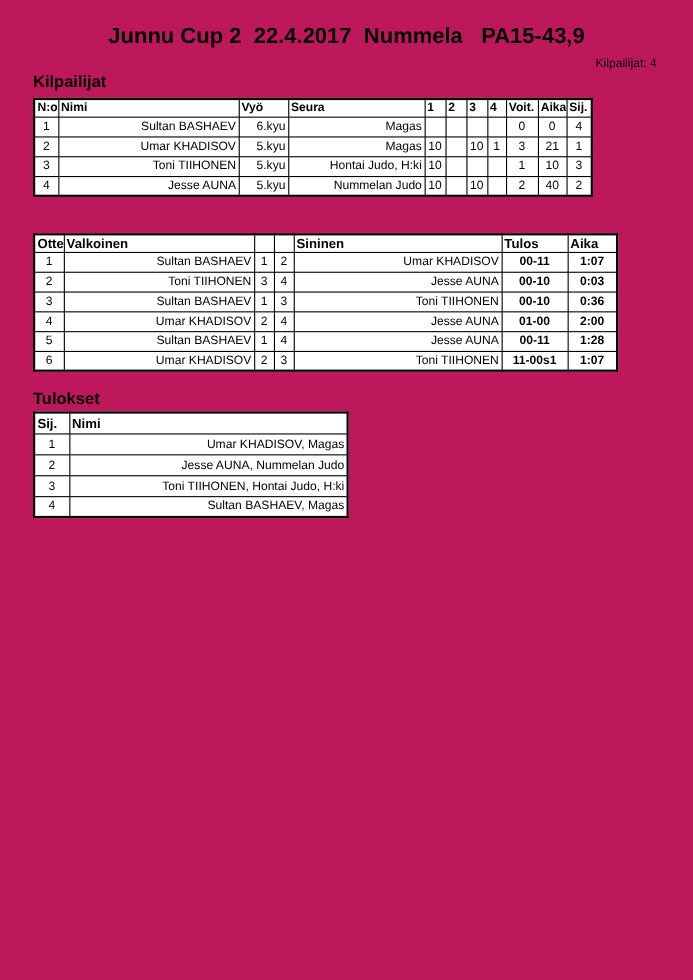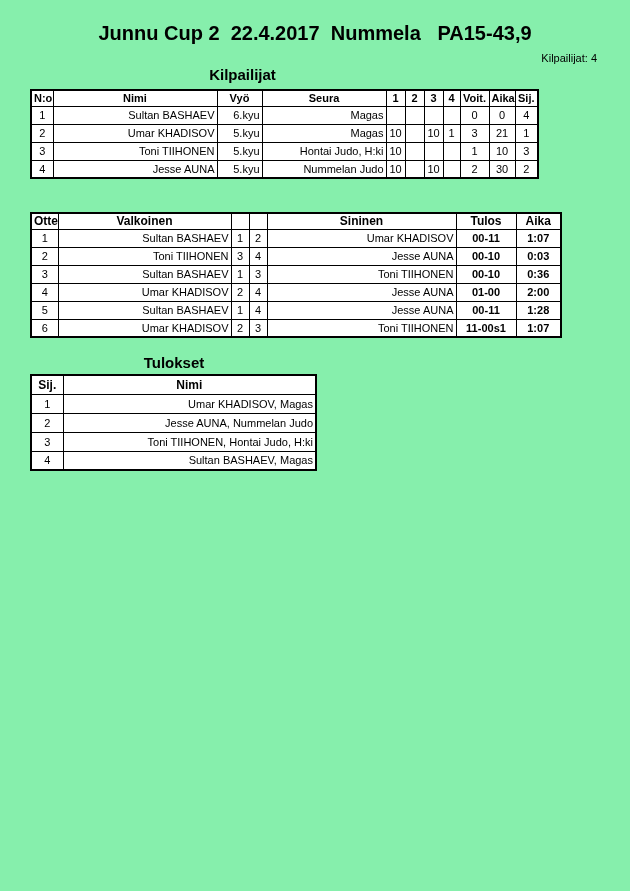--- a/index.html
+++ b/index.html
@@ -1,21 +1,21 @@
 <!DOCTYPE html>
 <html><head>
 <meta charset="utf-8">
 <style>
   * { margin: 0; padding: 0; box-sizing: border-box; }
   html, body { background: #ffffff; }
   .page {
     position: relative;
     width: 630px;
     height: 891px;
-    background: #86efac;
+    background: #be185d;
     color: #000000;
     font-family: "Liberation Sans", sans-serif;
     overflow: hidden;
     padding-left: 40px;
   }
   .page-title {
     position: absolute;
     top: 22px; left: 0; width: 100%;
     text-align: center;
     font-size: 20px;
@@ -25,21 +25,20 @@
   .competitors-count {
     position: absolute;
     top: 52px; right: 33px;
     font-size: 11px;
     font-weight: normal;
   }
   .section-heading {
     position: absolute;
     font-size: 15px;
     font-weight: bold;
-    text-align: center;
     white-space: nowrap;
   }
   #heading-competitors { top: 66px;  left: 30px; width: 425px; }
   #heading-matches     { top: 191px; left: 30px; width: 530px; margin-top: 48px; }
   #heading-results     { top: 354px; left: 30px; width: 288px; }
 
   table.tbl {
     position: absolute;
     border-collapse: collapse;
     table-layout: fixed;
@@ -48,21 +47,21 @@
   }
   .tbl th, .tbl td {
     border: 1px solid #000;
     font-size: 11px;
     vertical-align: middle;
     white-space: nowrap;
     overflow: hidden;
     padding: 0 2px;
     height: 18px;
   }
-  .tbl th { font-weight: bold; text-align: center; height: 16px; }
+  .tbl th { font-weight: bold; text-align: left; height: 16px; }
   #table-matches th, #table-results th { font-size: 12px; }
   #table-results th, #table-results td { height: 19px; }
 
   .num  { text-align: center; padding: 0; }
   .name { text-align: right; padding: 0 2px 0 4px; }
   .hdr-left { text-align: left; padding-left: 1px; overflow: visible; }
   .thick-left { border-left: 2px solid #000; }
   .bold { font-weight: bold; }
 
   #table-competitors { top: 89px;  left: 30px; width: 507px; }
@@ -151,21 +150,21 @@
       <tr>
         <td class="num">4</td>
         <td class="name">Jesse AUNA</td>
         <td class="name">5.kyu</td>
         <td class="name">Nummelan Judo</td>
         <td class="num">10</td>
         <td class="num"></td>
         <td class="num">10</td>
         <td class="num"></td>
         <td class="num thick-left">2</td>
-        <td class="num">30</td>
+        <td class="num">40</td>
         <td class="num">2</td>
       </tr>
     </tbody>
   </table>
 
   <div class="section-heading" id="heading-matches">Ottelut</div>
 
   <table class="tbl" id="table-matches">
     <colgroup>
       <col style="width:27px">

